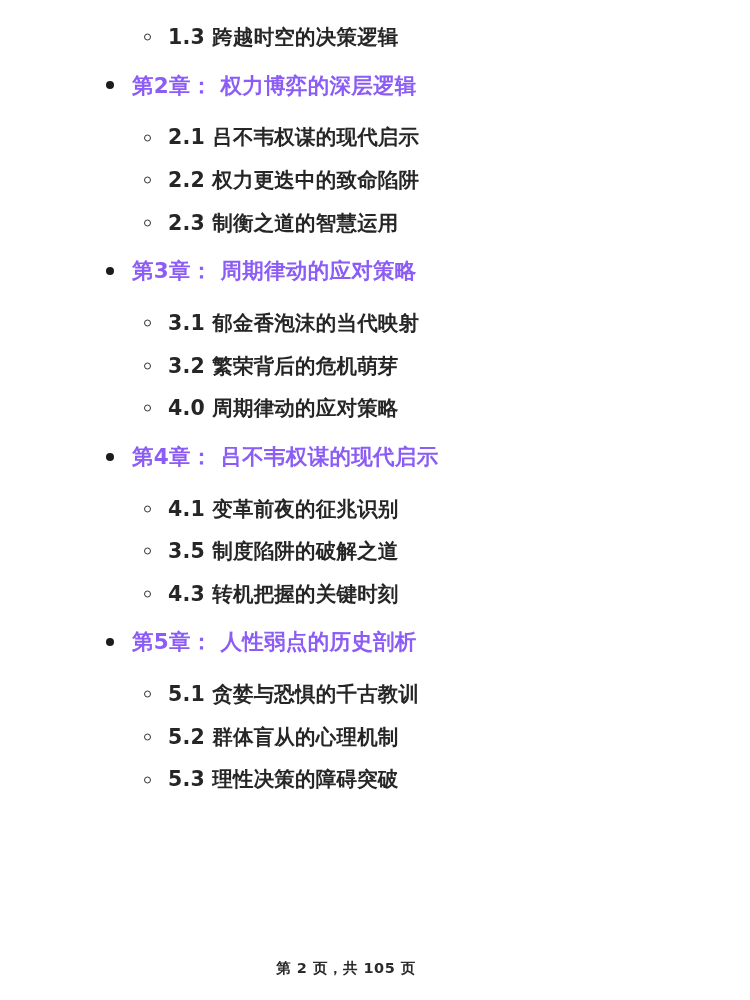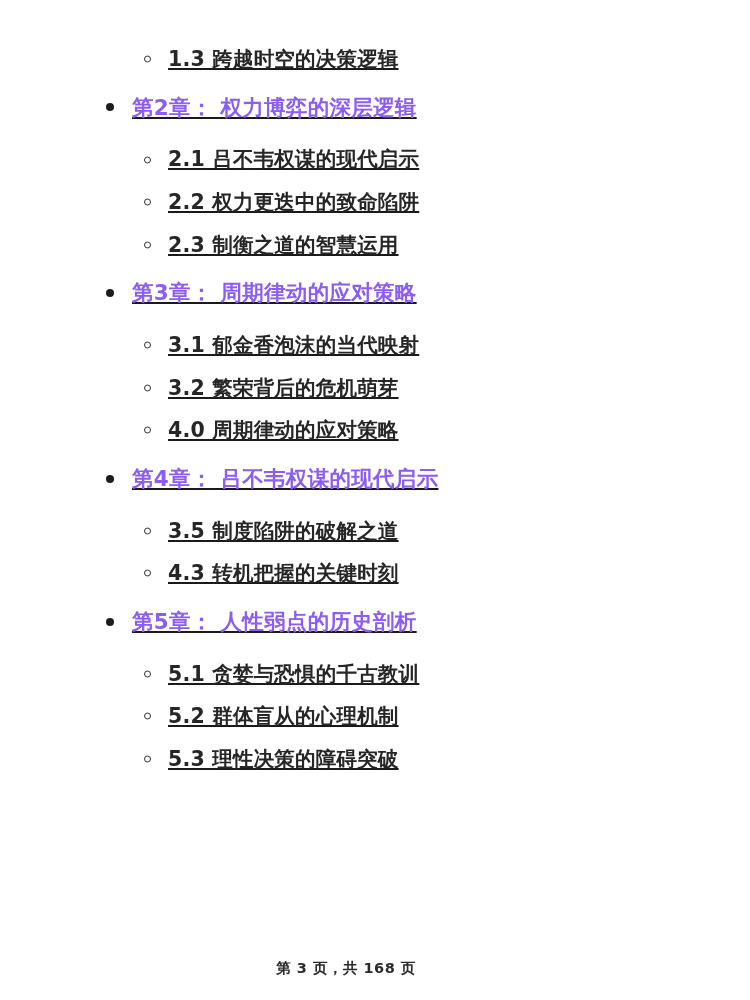--- a/index.html
+++ b/index.html
@@ -16,22 +16,21 @@
     overflow: hidden;
   }
 
   .page {
     position: absolute;
     top: 0;
     left: 0;
     width: 692px;
     height: 1000px;
     box-sizing: border-box;
-    padding: 38px 60px 0 60px;
-    text-decoration: underline;
+    padding: 16px 60px 0 60px;
   }
 
   .toc {
     list-style: none;
     margin: 0;
     padding: 0;
   }
 
   
   .lvl1 {
@@ -101,21 +100,22 @@
       <li class="lvl2">1.3 跨越时空的决策逻辑</li>
       <li class="lvl1">第2章： 权力博弈的深层逻辑</li>
       <li class="lvl2">2.1 吕不韦权谋的现代启示</li>
       <li class="lvl2">2.2 权力更迭中的致命陷阱</li>
       <li class="lvl2">2.3 制衡之道的智慧运用</li>
       <li class="lvl1">第3章： 周期律动的应对策略</li>
       <li class="lvl2">3.1 郁金香泡沫的当代映射</li>
       <li class="lvl2">3.2 繁荣背后的危机萌芽</li>
       <li class="lvl2">4.0 周期律动的应对策略</li>
       <li class="lvl1">第4章： 吕不韦权谋的现代启示</li>
+      <li class="lvl2">4.1 变革前夜的征兆识别</li>
       <li class="lvl2">3.5 制度陷阱的破解之道</li>
       <li class="lvl2">4.3 转机把握的关键时刻</li>
       <li class="lvl1">第5章： 人性弱点的历史剖析</li>
       <li class="lvl2">5.1 贪婪与恐惧的千古教训</li>
       <li class="lvl2">5.2 群体盲从的心理机制</li>
       <li class="lvl2">5.3 理性决策的障碍突破</li>
     </ul>
-  <div class="footer">第 3 页，共 168 页</div>
+  <div class="footer">第 2 页，共 105 页</div>
 </div>
 
 </body></html>

